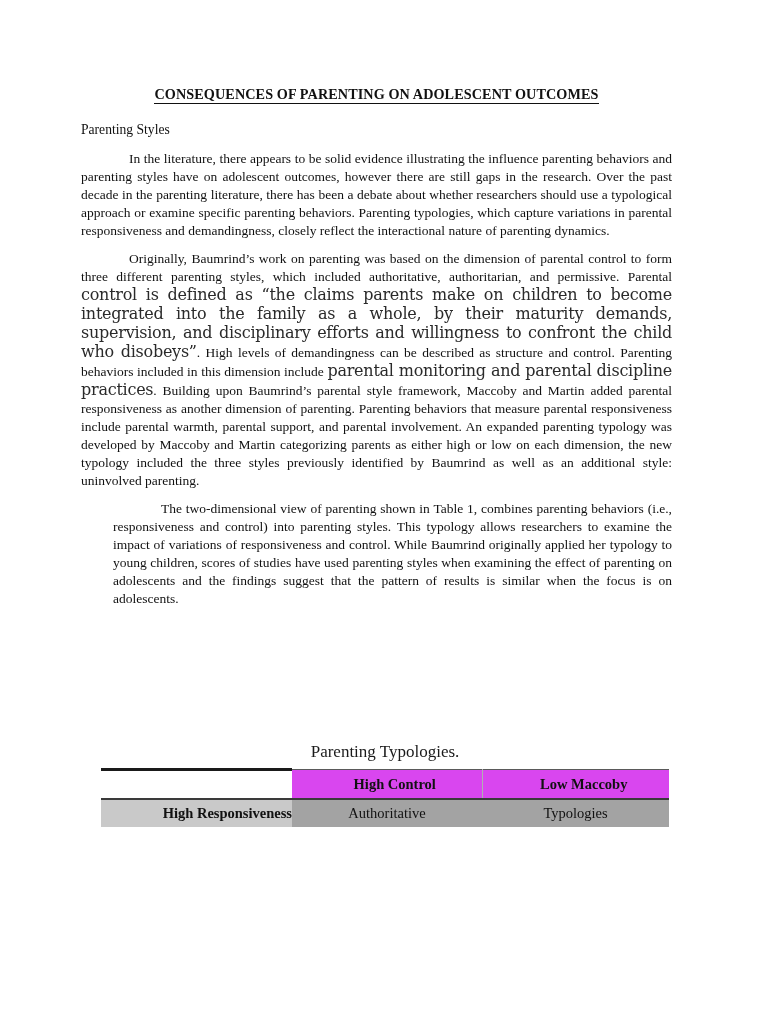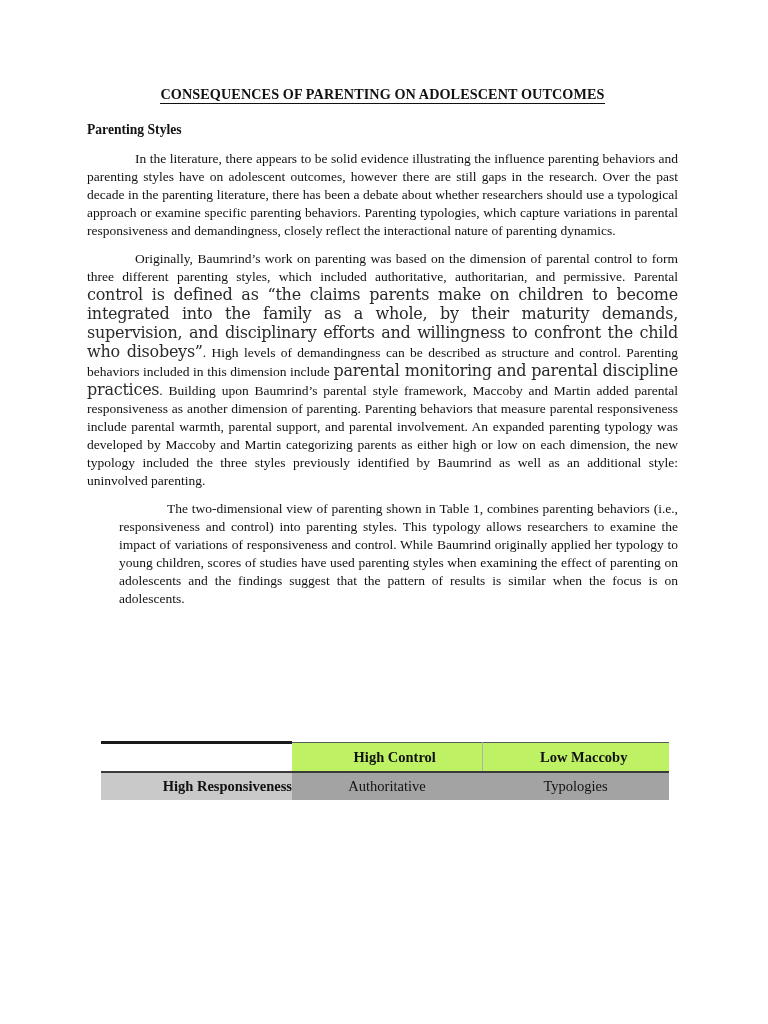--- a/index.html
+++ b/index.html
@@ -19,21 +19,21 @@
   .page {
     position: absolute;
     left: 0; top: 0;
     width: 768px;
     height: 1024px;
     background: #ffffff;
   }
 
   .content {
     position: absolute;
-    left: 87px;
+    left: 81px;
     top: 86px;
     width: 591px;
   }
 
   
   .doc-title {
     font-size: 14.2px;
     font-weight: bold;
     text-align: center;
     letter-spacing: 0.1px;
@@ -41,21 +41,21 @@
     line-height: 1.2;
   }
   .doc-title span {
     border-bottom: 1px solid #111;
     padding-bottom: 1px;
   }
 
   
   .section-heading {
     font-size: 13.6px;
-    font-weight: bold;
+    font-weight: normal;
     text-align: left;
     margin: 0 0 12px 0;
     line-height: 1.2;
   }
 
   
   p.body-par {
     font-size: 13.5px;
     line-height: 18px;
     text-align: justify;
@@ -108,21 +108,21 @@
     line-height: 27px;
   }
 
   
   tr.head-row td.corner {
     background: #ffffff;
     border-top: 3px solid #1a1a1a;
     border-bottom: 2px solid #3a3a3a;
   }
   tr.head-row td.colhead {
-    background: #bef264;
+    background: #d946ef;
     border-top: 1px solid #5a5a5a;
     text-align: center;
     font-weight: bold;
     padding-left: 16px;
   }
   tr.head-row td.colhead.mid {
     border-right: 1px solid #b0b0b0;
   }
 
   
@@ -158,20 +158,21 @@
     <p class="body-par">In the literature, there appears to be solid evidence illustrating the influence parenting behaviors and parenting styles have on adolescent outcomes, however there are still gaps in the research. Over the past decade in the parenting literature, there has been a debate about whether researchers should use a typological approach or examine specific parenting behaviors. Parenting typologies, which capture variations in parental responsiveness and demandingness, closely reflect the interactional nature of parenting dynamics.</p>
 
     <p class="body-par"><span>Originally, Baumrind’s work on parenting was based on the dimension of parental control to form three different parenting styles, which included authoritative, authoritarian, and permissive. Parental </span><span class="alt-face">control is defined as “the claims parents make on children to become integrated into the family as a whole, by their maturity demands, supervision, and disciplinary efforts and willingness to confront the child who disobeys”</span><span>. High levels of demandingness can be described as structure and control. Parenting behaviors included in this dimension include </span><span class="alt-face">parental monitoring and parental discipline practices</span><span>. Building upon Baumrind’s parental style framework, Maccoby and Martin added parental responsiveness as another dimension of parenting. Parenting behaviors that measure parental responsiveness include parental warmth, parental support, and parental involvement. An expanded parenting typology was developed by Maccoby and Martin categorizing parents as either high or low on each dimension, the new typology included the three styles previously identified by Baumrind as well as an additional style: uninvolved parenting.</span></p>
 
     <p class="body-par">The two-dimensional view of parenting shown in Table 1, combines parenting behaviors (i.e., responsiveness and control) into parenting styles. This typology allows researchers to examine the impact of variations of responsiveness and control. While Baumrind originally applied her typology to young children, scores of studies have used parenting styles when examining the effect of parenting on adolescents and the findings suggest that the pattern of results is similar when the focus is on adolescents.</p>
 
   </div>
 
   <div class="table-block">
 
+    <div class="table-caption">Parenting Typologies.</div>
 
     <table class="typology">
       <colgroup>
         <col class="c0">
           <col class="c1">
           <col class="c2">
       </colgroup>
       <tbody>
         <tr class="head-row">
           <td class="corner"></td>

